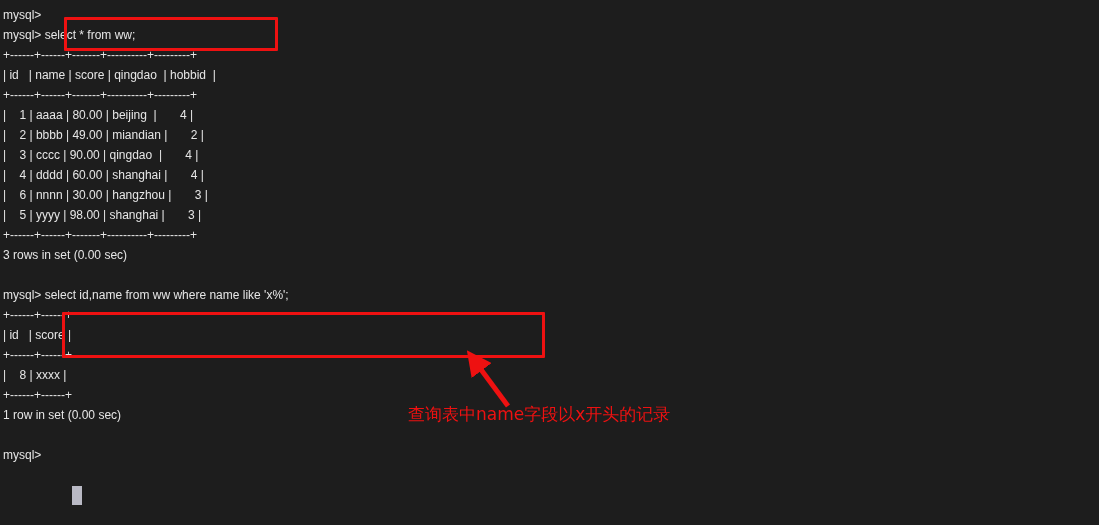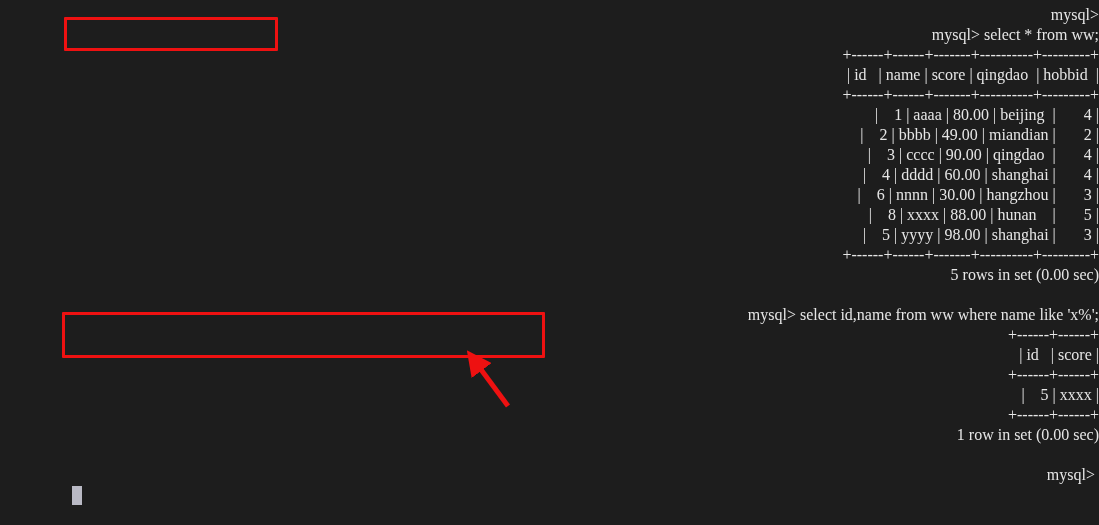--- a/index.html
+++ b/index.html
@@ -17,28 +17,27 @@
   }
   #terminal {
     position: absolute;
     left: 0;
     top: 0;
     width: 1099px;
     padding: 5px 0 0 3px;
     box-sizing: border-box;
   }
   .tline {
-    font-family: Liberation Serif, serif;
-    font-size: 16px;
+    font-family: Liberation Sans, sans-serif;
+    font-size: 12px;
     line-height: 20px;
     height: 20px;
     color: #e6e6e6;
     white-space: pre;
     letter-spacing: 0px;
-    text-align: right;
   }
   .tline.blank { color: transparent; }
 
   
   .redbox {
     position: absolute;
     border: 3px solid #ee1111;
     border-radius: 1px;
     box-sizing: border-box;
     background: transparent;
@@ -88,44 +87,44 @@
     <div class="tline">mysql&gt;</div>
     <div class="tline">mysql&gt; select * from ww;</div>
     <div class="tline">+------+------+-------+----------+---------+</div>
     <div class="tline">| id   | name | score | qingdao  | hobbid  |</div>
     <div class="tline">+------+------+-------+----------+---------+</div>
     <div class="tline">|    1 | aaaa | 80.00 | beijing  |       4 |</div>
     <div class="tline">|    2 | bbbb | 49.00 | miandian |       2 |</div>
     <div class="tline">|    3 | cccc | 90.00 | qingdao  |       4 |</div>
     <div class="tline">|    4 | dddd | 60.00 | shanghai |       4 |</div>
     <div class="tline">|    6 | nnnn | 30.00 | hangzhou |       3 |</div>
-    <div class="tline">|    8 | xxxx | 88.00 | hunan    |       5 |</div>
     <div class="tline">|    5 | yyyy | 98.00 | shanghai |       3 |</div>
     <div class="tline">+------+------+-------+----------+---------+</div>
-    <div class="tline">5 rows in set (0.00 sec)</div>
+    <div class="tline">3 rows in set (0.00 sec)</div>
     <div class="tline blank"></div>
     <div class="tline">mysql&gt; select id,name from ww where name like 'x%';</div>
     <div class="tline">+------+------+</div>
     <div class="tline">| id   | score |</div>
     <div class="tline">+------+------+</div>
-    <div class="tline">|    5 | xxxx |</div>
+    <div class="tline">|    8 | xxxx |</div>
     <div class="tline">+------+------+</div>
     <div class="tline">1 row in set (0.00 sec)</div>
     <div class="tline blank"></div>
     <div class="tline">mysql&gt; </div>
   </div>
 
   <div id="cursor-block"></div>
 
   <div class="redbox" id="box-query-1"></div>
   <div class="redbox" id="box-query-2"></div>
 
   <svg id="arrow-svg" viewBox="0 0 150 80">
     <defs>
       <marker id="arrowhead" markerWidth="5" markerHeight="5" refX="3.6" refY="2.5" orient="auto">
         <polygon points="0,0 5,2.5 0,5" fill="#ee1111"></polygon>
       </marker>
     </defs>
     <line x1="68" y1="66" x2="31" y2="16" stroke="#ee1111" stroke-width="5" marker-end="url(#arrowhead)"></line>
   </svg>
 
+  <div id="annotation-text">查询表中name字段以x开头的记录</div>
 
 </div>
 
 </body></html>

